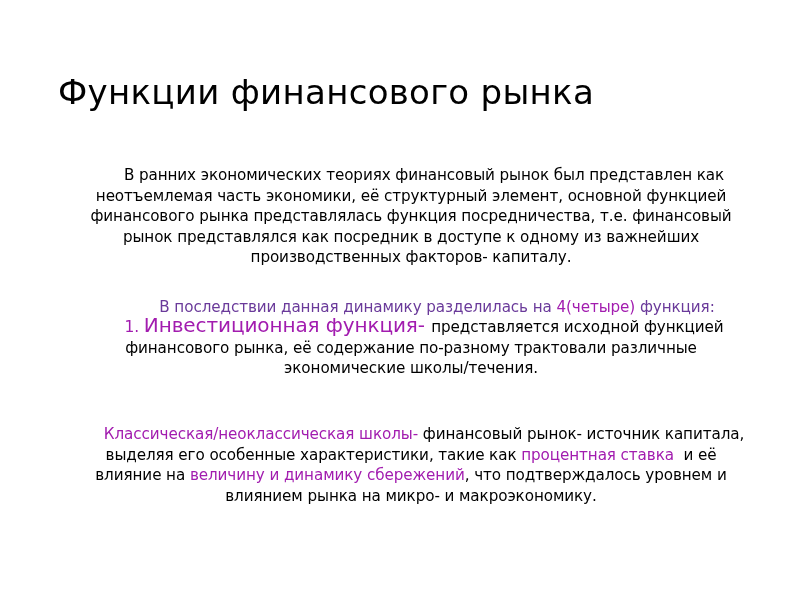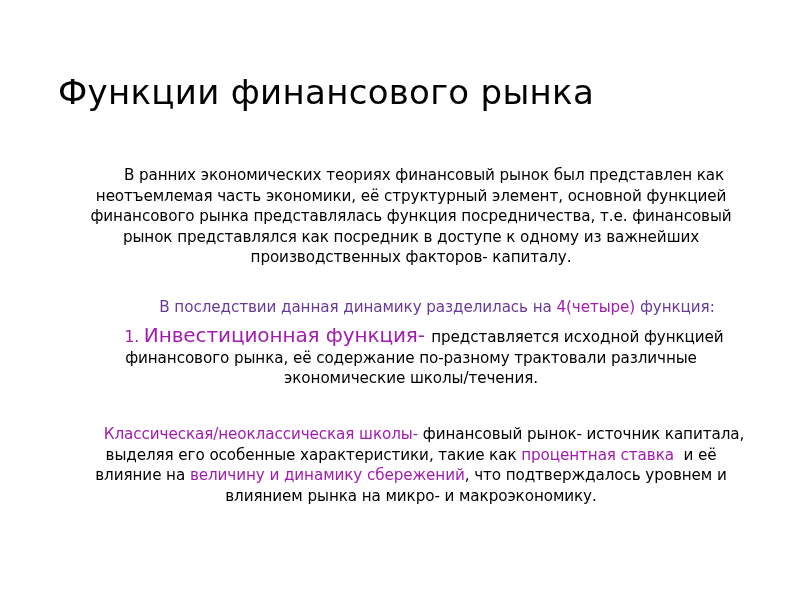--- a/index.html
+++ b/index.html
@@ -13,21 +13,21 @@
       font-size: 34px; font-weight: normal; margin: 0; letter-spacing: 0.3px;
     }
     .para {
       position: absolute; left: 76px; width: 670px;
       font-size: 15.2px; line-height: 20.6px; margin: 0;
       letter-spacing: -0.1px;
       text-align: center;
     }
     .p1 { top: 165px; text-indent: 26px; }
     .p2 { top: 297px; left: 102px; font-size: 15.2px; color: #6a3a9a; }
-    .p3 { top: 325px; text-indent: 26px; }
+    .p3 { top: 315px; text-indent: 26px; }
     .p4 { top: 424px; text-indent: 26px; }
     .red { color: #a21caf; }
     .big { font-size: 20px; }
     .num { font-size: 15.5px; }
   </style>
 </head>
 <body>
 
 <h1 class="title">Функции финансового рынка</h1>
 

